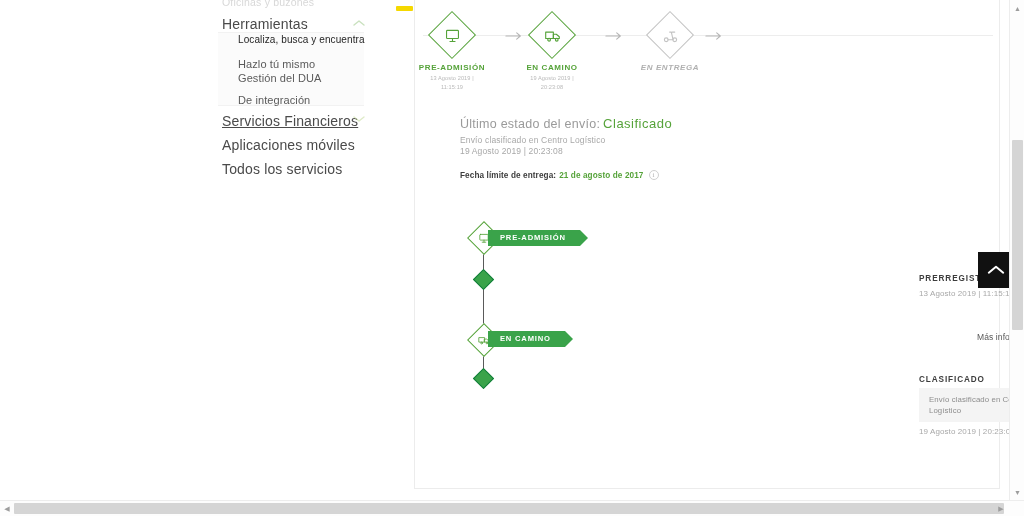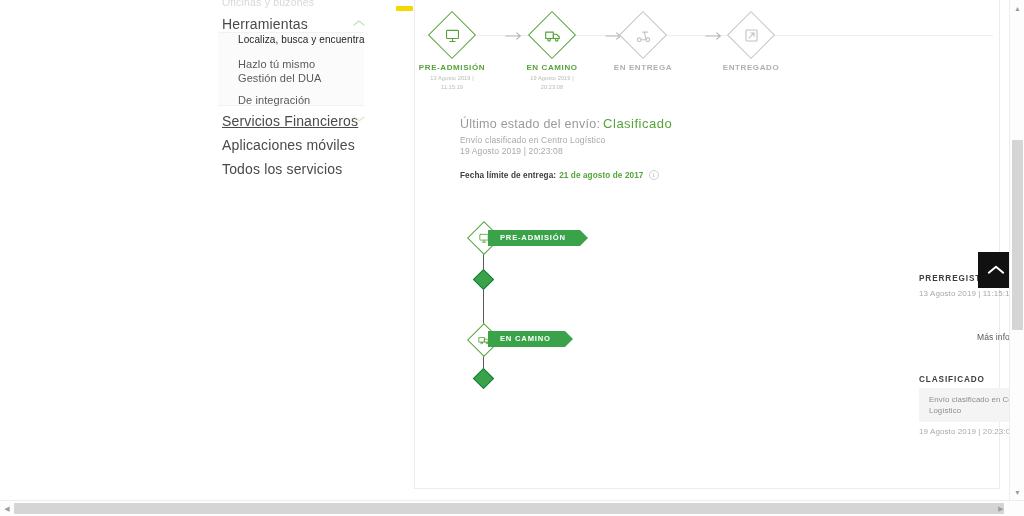--- a/index.html
+++ b/index.html
@@ -111,21 +111,21 @@
     background: #ededed;
   }
   .step {
     position: absolute;
     top: 8px;
     width: 110px;
     text-align: center;
   }
   .step.p0 { left: -18px; }
   .step.p1 { left: 82px; }
-  .step.p2 { left: 173px; }
+  .step.p2 { left: 200px; font-style: italic; }
   .step.p3 { left: 281px; }
 
   .dia {
     position: relative;
     width: 54px; height: 54px;
     margin: 0 auto;
   }
   .dia-shape {
     position: absolute;
     left: 10px; top: 10px;
@@ -501,32 +501,20 @@
           </div>
         </div>
         <div class="step-name">EN ENTREGA</div>
       </div>
       <div class="arrow a2">
         <svg viewBox="0 0 20 10" fill="none">
             <path d="M1 5h16M13 1.5 17 5l-4 3.5" stroke-width="1.2" stroke-linecap="round" stroke-linejoin="round"></path>
           </svg>
       </div>
 
-      <div class="step p3 gray">
-        <div class="dia gray">
-          <div class="dia-shape"></div>
-          <div class="dia-ico">
-            <svg viewBox="0 0 20 20" fill="none" stroke-width="1.3" stroke-linecap="round" stroke-linejoin="round">
-              <rect x="3.5" y="3.5" width="13" height="13" rx="1"></rect>
-                <path d="M7 13l6-6M9 7h4v4"></path>
-            </svg>
-          </div>
-        </div>
-        <div class="step-name">ENTREGADO</div>
-      </div>
     </div>
 
     <div class="status-head">
       <span>Último estado del envío:</span><span class="val">Clasificado</span>
     </div>
     <div class="status-sub l1">Envío clasificado en Centro Logístico</div>
     <div class="status-sub l2">19 Agosto 2019 | 20:23:08</div>
 
     <div class="deadline">
       <span>Fecha límite de entrega:</span>

